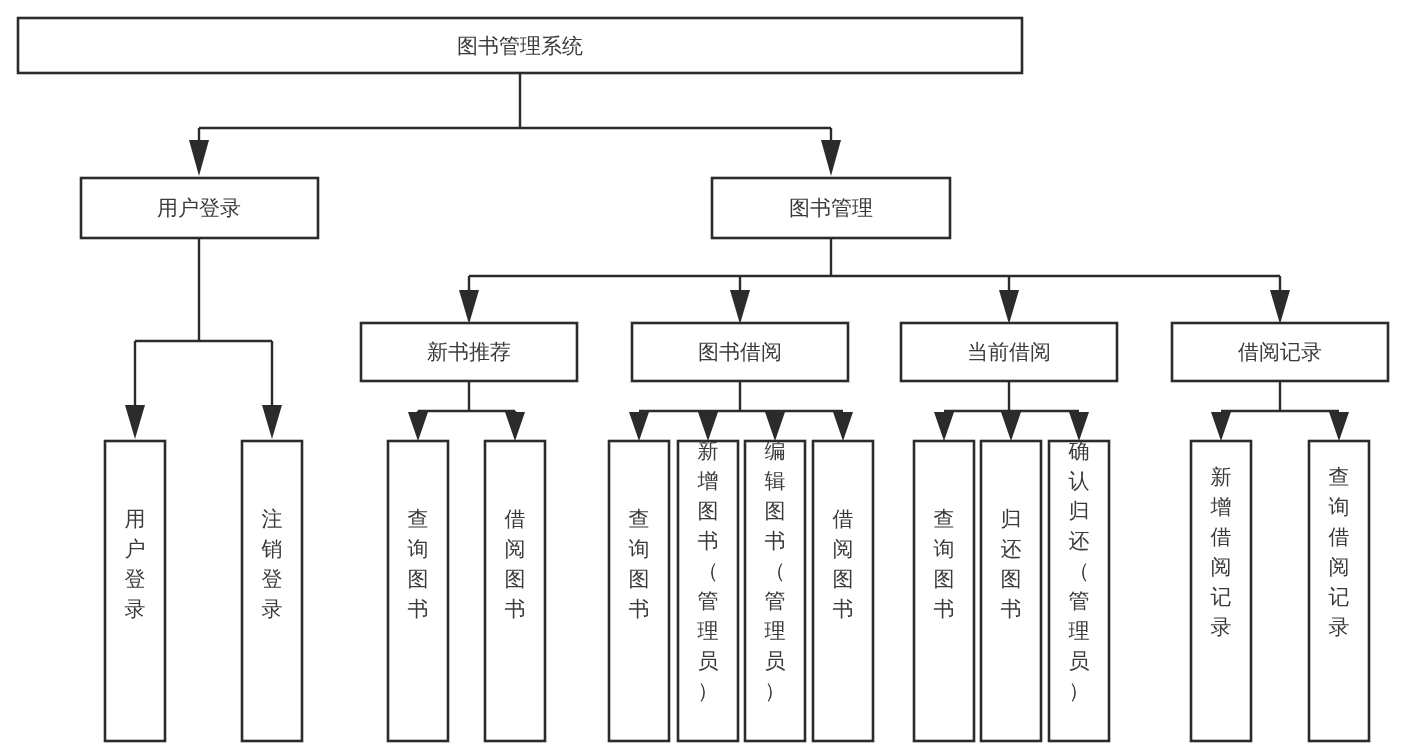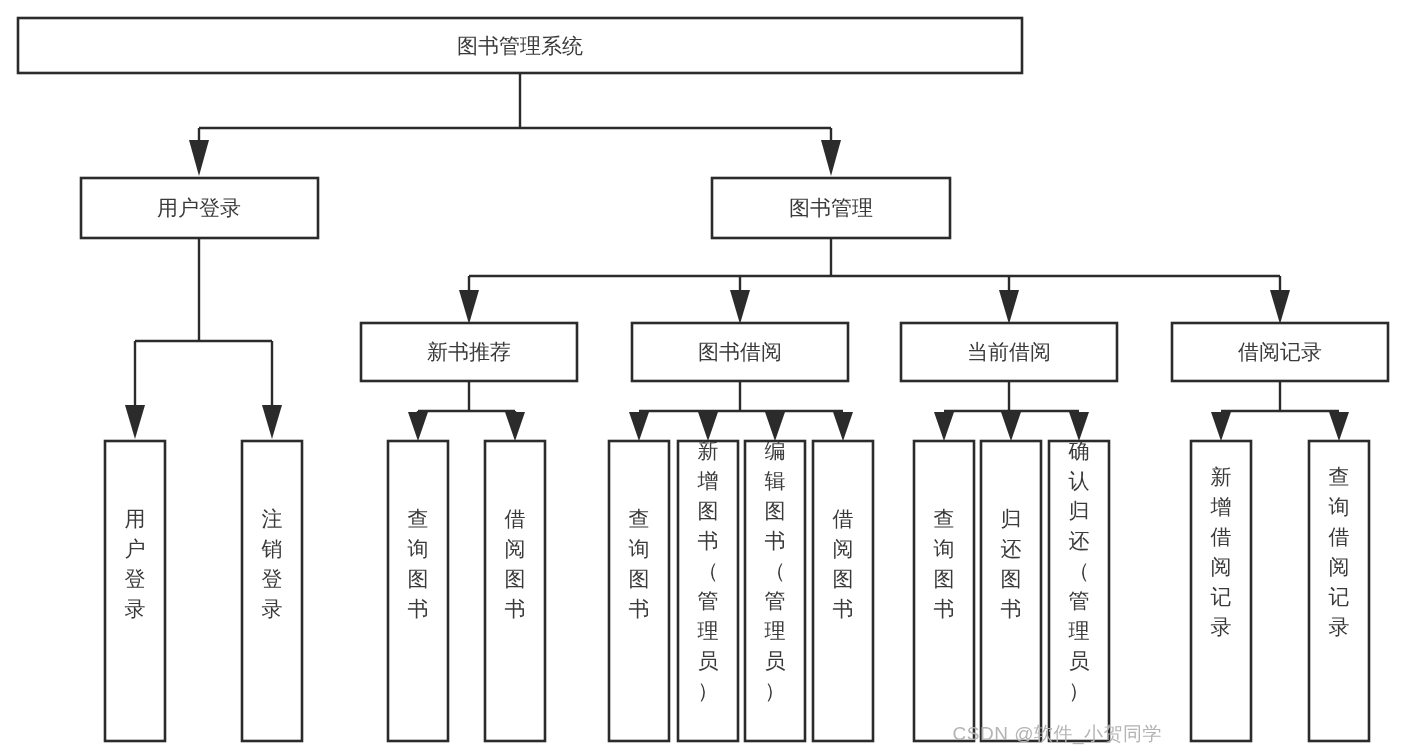--- a/index.html
+++ b/index.html
@@ -213,14 +213,13 @@
       <rect class="node-box" x="1191" y="435" width="60" height="300"></rect>
       <text class="node-label-vert" x="1221" y="478"><tspan x="1221" dy="0">新</tspan><tspan x="1221" dy="30">增</tspan><tspan x="1221" dy="30">借</tspan><tspan x="1221" dy="30">阅</tspan><tspan x="1221" dy="30">记</tspan><tspan x="1221" dy="30">录</tspan></text>
     </g>
     <g>
       <rect class="node-box" x="1309" y="435" width="60" height="300"></rect>
       <text class="node-label-vert" x="1339" y="478"><tspan x="1339" dy="0">查</tspan><tspan x="1339" dy="30">询</tspan><tspan x="1339" dy="30">借</tspan><tspan x="1339" dy="30">阅</tspan><tspan x="1339" dy="30">记</tspan><tspan x="1339" dy="30">录</tspan></text>
     </g>
 
   </svg>
 
-  <div class="watermark">CSDN @软件_小贺同学</div>
 </div>
 
 </body></html>

